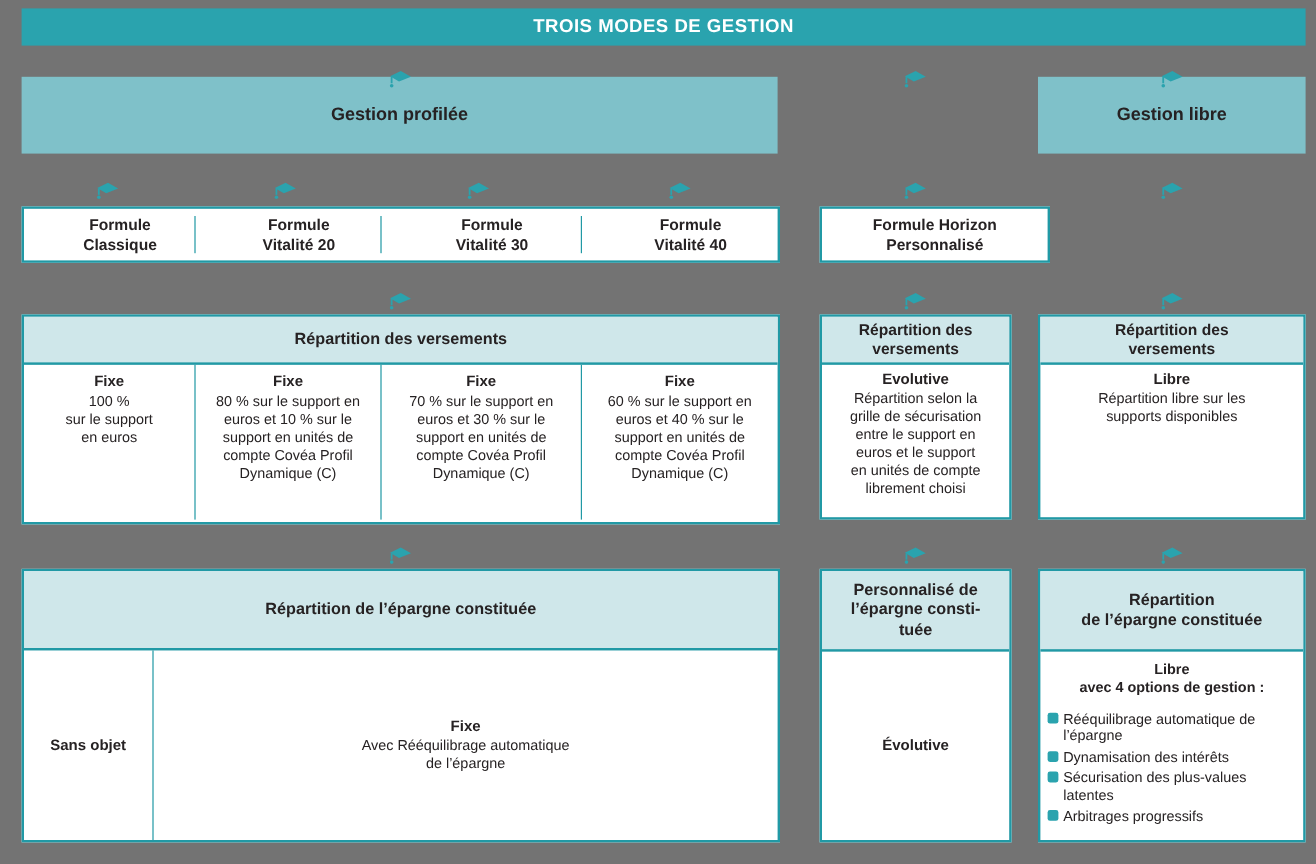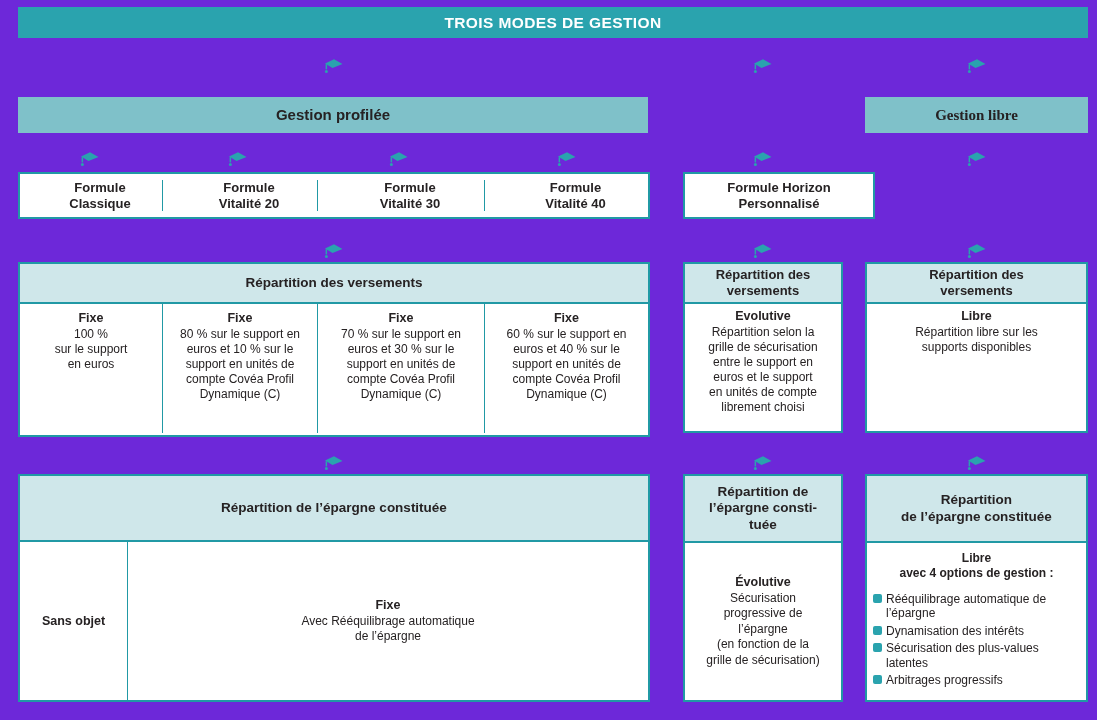--- a/index.html
+++ b/index.html
@@ -5,39 +5,39 @@
   :root{
     --c-dark:#2AA3AE;
     --c-mid:#7FC1C9;
     --c-light:#CFE7EA;
     --c-border:#2199A5;
     --c-text:#262223;
   }
   *{box-sizing:border-box;margin:0;padding:0;}
   html,body{background:#fff;}
   .canvas{
-    position:relative;width:1097px;height:720px;background:#6d28d9;overflow:hidden;
+    position:relative;width:1097px;height:720px;background:#737373;overflow:hidden;
     font-family:"Liberation Sans",sans-serif;color:var(--c-text);
   }
   .pre{white-space:pre-line;}
   
   .banner{
     position:absolute;left:18px;top:7px;width:1070px;height:31px;
     background:var(--c-dark);color:#fff;display:flex;align-items:center;justify-content:center;
     font-weight:700;font-size:15.5px;letter-spacing:.4px;
   }
   
   .bar{
-    position:absolute;top:97px;height:36px;background:var(--c-mid);
+    position:absolute;top:64px;height:64px;background:var(--c-mid);
     display:flex;align-items:center;justify-content:center;text-align:left;
     font-weight:700;font-size:15px;line-height:1.12;
   }
   #bar-profilee{left:18px;width:630px;}
   #bar-horizon{left:683px;width:160px;}
-  #bar-libre{left:865px;width:223px;font-family:Liberation Serif, serif;}
+  #bar-libre{left:865px;width:223px;}
   
   .formule{
     position:absolute;top:172px;height:47px;background:#fff;border:2px solid var(--c-border);
     display:flex;align-items:center;justify-content:center;text-align:center;
     font-weight:700;font-size:13px;line-height:1.22;
   }
   #formule-left{left:18px;width:632px;display:grid;grid-template-columns:142px 155px 167px 1fr;padding:0;}
   #formule-left .fcell{display:flex;align-items:center;justify-content:center;padding-left:18px;}
   #formule-left .fcell + .fcell{border-left:1.5px solid var(--c-border);}
   #formule-horizon{left:683px;width:192px;}
@@ -194,31 +194,26 @@
       <div class="ecell">
         <div class="cell-title">Fixe</div>
         <div class="pre">Avec Rééquilibrage automatique
 de l’épargne</div>
       </div>
     </div>
   </div>
 
   <div class="sect" id="ep-horizon">
     <div class="sect-hdr">
-      <span class="pre">Répartition de
+      <span class="pre">Personnalisé de
 l’épargne consti-
 tuée</span>
     </div>
     <div class="ebody">
       <div class="cell-title">Évolutive</div>
-      <div class="pre">Sécurisation
-progressive de
-l’épargne
-(en fonction de la
-grille de sécurisation)</div>
     </div>
   </div>
 
   <div class="sect" id="ep-libre">
     <div class="sect-hdr">
       <span class="pre">Répartition
 de l’épargne constituée</span>
     </div>
     <div class="ebody">
       <div class="center">Libre</div>

